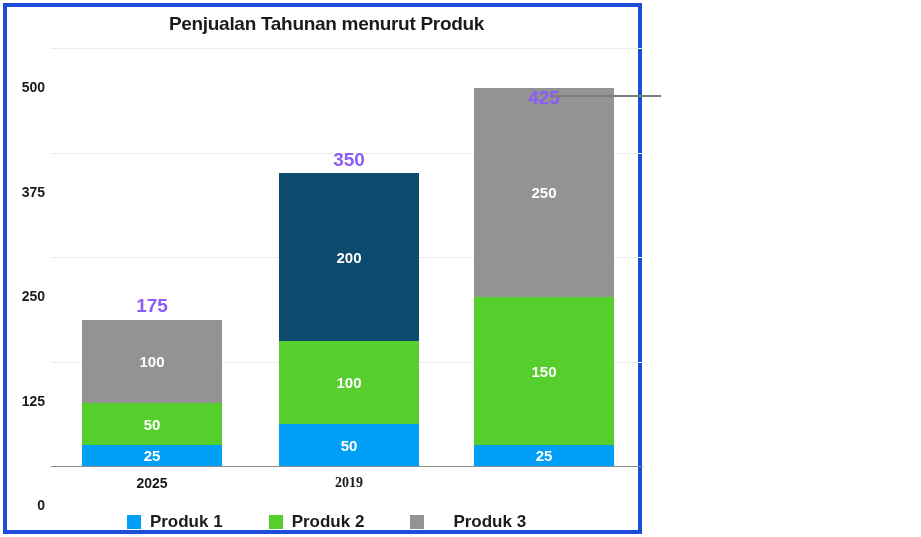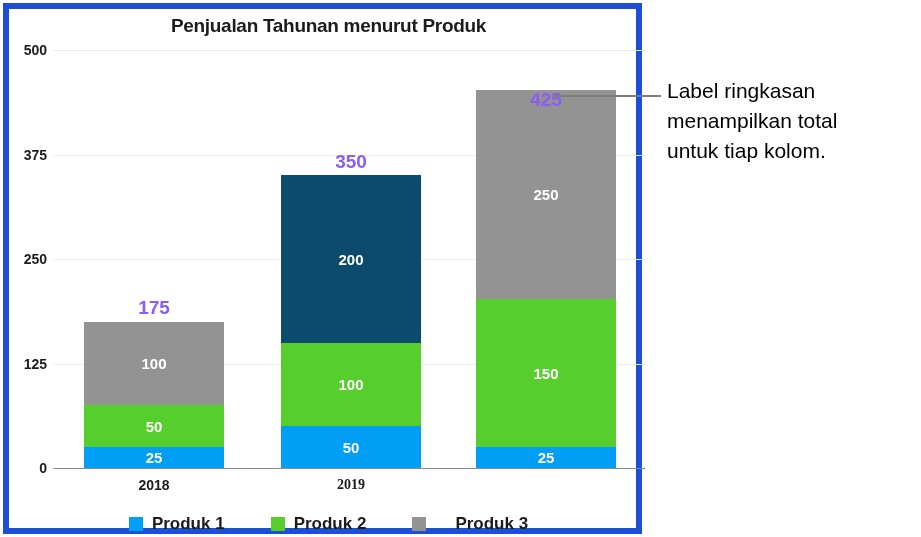--- a/index.html
+++ b/index.html
@@ -9,21 +9,21 @@
     font-family: "Liberation Sans", sans-serif;
     overflow: hidden;
   }
   #root { position: relative; width: 921px; height: 537px; }
 
   
   #chart-frame {
     position: absolute;
     left: 3px; top: 3px;
     width: 639px; height: 531px;
-    border: 6px solid #1d4ed8;
+    border: 4px solid #1d4ed8;
     background: #ffffff;
   }
 
   #chart-title {
     position: absolute;
     left: 0; top: 6px;
     width: 639px;
     text-align: center;
     font-size: 19px;
     font-weight: bold;
@@ -51,20 +51,21 @@
   .ytick {
     position: absolute;
     left: 0;
     width: 38px;
     text-align: right;
     font-size: 14px;
     font-weight: bold;
     color: #1b1b1b;
     font-stretch: condensed;
     transform: translateY(-50%);
+    margin-top: 39px;
   }
 
   .bar {
     position: absolute;
     width: 140px;
     bottom: 72px; 
   }
   .seg {
     position: relative;
     width: 100%;
@@ -158,21 +159,21 @@
         <div class="gridline" style="top: 145.5px;"></div>
         <div class="ytick" style="top: 145.5px;">375</div>
         <div class="gridline" style="top: 41px;"></div>
         <div class="ytick" style="top: 41px;">500</div>
         <div class="bar" style="left: 75px;">
           <div class="seg" style="height: 83.6px; background: rgb(147, 147, 147);">100</div>
           <div class="seg" style="height: 41.8px; background: rgb(86, 206, 45);">50</div>
           <div class="seg" style="height: 20.9px; background: rgb(0, 158, 245);">25</div>
         </div>
         <div class="total-label" style="left: 75px; top: 288px;">175</div>
-        <div class="xtick" style="left: 75px;">2018</div>
+        <div class="xtick" style="left: 75px;">2025</div>
         <div class="bar" style="left: 272px;">
           <div class="seg" style="height: 167.2px; background: #0c4a6e;">200</div>
           <div class="seg" style="height: 83.6px; background: rgb(86, 206, 45);">100</div>
           <div class="seg" style="height: 41.8px; background: rgb(0, 158, 245);">50</div>
         </div>
         <div class="total-label" style="left: 272px; top: 142.4px;">350</div>
         <div class="xtick" style="left: 272px; font-family: Liberation Serif, serif;">2019</div>
         <div class="bar" style="left: 467px;">
           <div class="seg" style="height: 209px; background: rgb(147, 147, 147);">250</div>
           <div class="seg" style="height: 148px; background: rgb(86, 206, 45);">150</div>
@@ -192,19 +193,14 @@
         </div>
         <div class="legend-item">
           <span class="legend-swatch" style="background: rgb(147, 147, 147);"></span>
           <span class="legend-label">Produk 3</span>
         </div>
       </div>
   </div>
 
   <div id="callout-line"></div>
 
-  <div id="callout-text">
-      <div>Label ringkasan</div>
-      <div>menampilkan total</div>
-      <div>untuk tiap kolom.</div>
-    </div>
 
 </div>
 
 </body></html>

